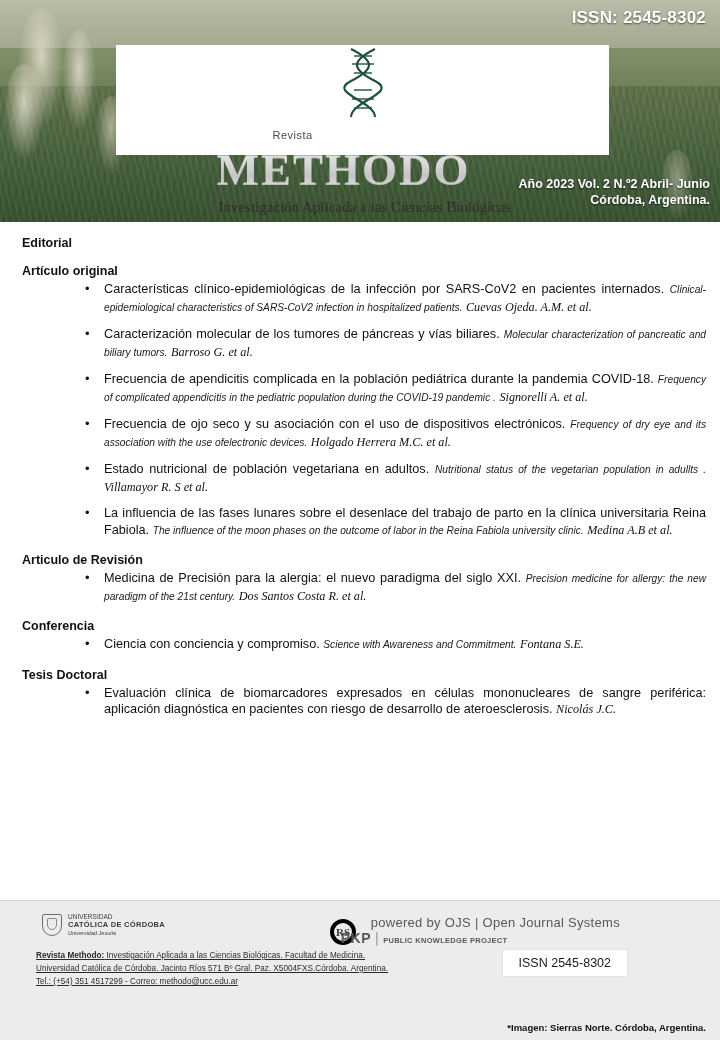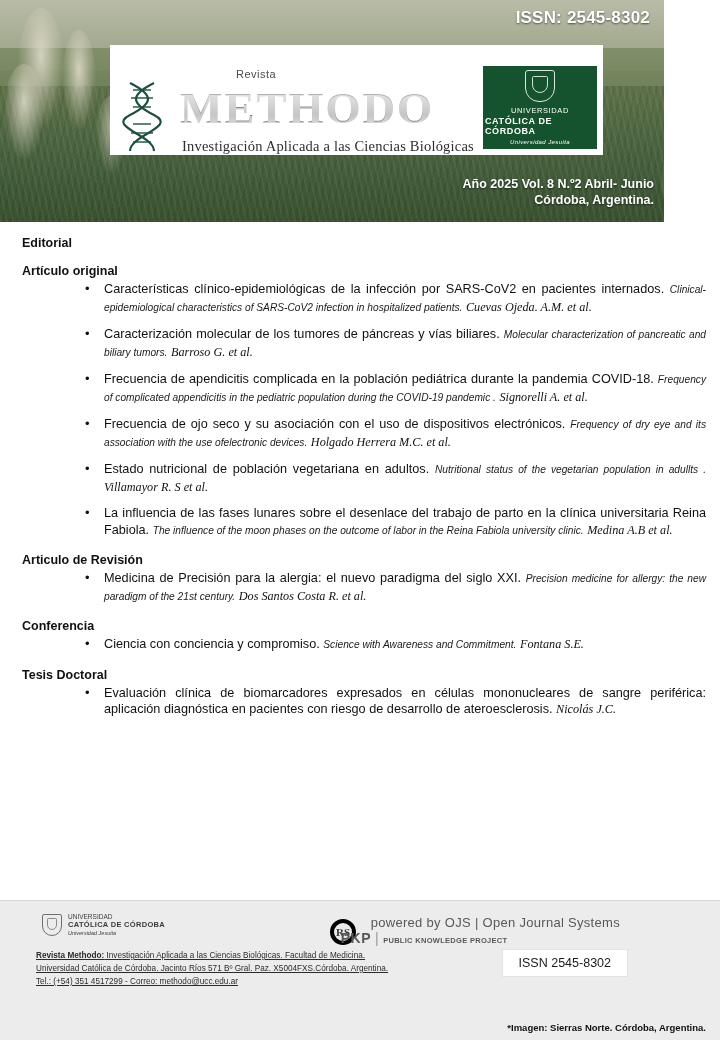--- a/index.html
+++ b/index.html
@@ -10,21 +10,21 @@
     font-family: "Liberation Sans", sans-serif;
     background: #ffffff;
     color: #111111;
     overflow: hidden;
     position: relative;
   }
 
   
   .cover {
     position: relative;
-    width: 664px;
+    width: 720px;
     height: 222px;
     overflow: hidden;
     background: linear-gradient(
         to bottom,
         #9aa08a 0%,
         #8d9479 14%,
         #7e8a6a 30%,
         #6c7c59 48%,
         #5d7049 62%,
         #4e6540 76%,
@@ -71,27 +71,28 @@
     font-size: 17px;
     font-weight: bold;
     color: #ffffff;
     letter-spacing: .2px;
     text-shadow: 0 1px 2px rgba(0,0,0,.55);
   }
 
   
   .masthead {
     position: absolute;
-    left: 110px;
+    left: 116px;
     top: 45px;
     width: 493px;
     height: 110px;
     background: #ffffff;
     display: flex;
-    align-items: flex-end;
+    align-items: center;
+    flex-direction: column;
   }
   .masthead .dna {
     width: 64px;
     display: flex;
     align-items: center;
     justify-content: center;
   }
   .masthead .titleblock {
     flex: 1;
     position: relative;
@@ -329,21 +330,21 @@
     </div>
     <div class="seal">
       <div class="crest"></div>
       <div class="l1">UNIVERSIDAD</div>
       <div class="l2">CATÓLICA DE CÓRDOBA</div>
       <div class="l3">Universidad Jesuita</div>
     </div>
   </div>
 
   <div class="cover-meta">
-    <div>Año 2025 Vol. 8 N.º2 Abril- Junio</div>
+    <div>Año 2023 Vol. 2 N.º2 Abril- Junio</div>
     <div>Córdoba, Argentina.</div>
   </div>
 </div>
 
 <div class="content">
 
   <div class="section-title first">Editorial</div>
 
   <div class="section-title">Artículo original</div>
   <ul class="items">

